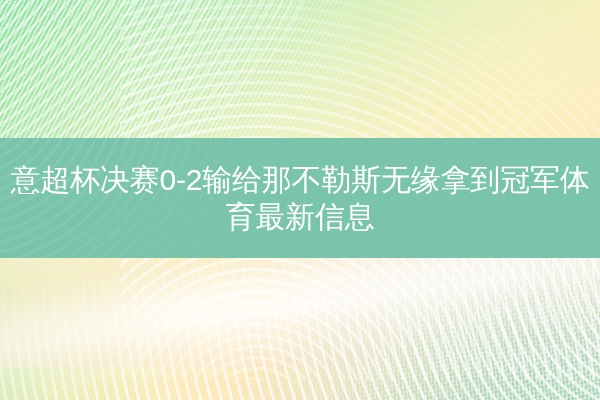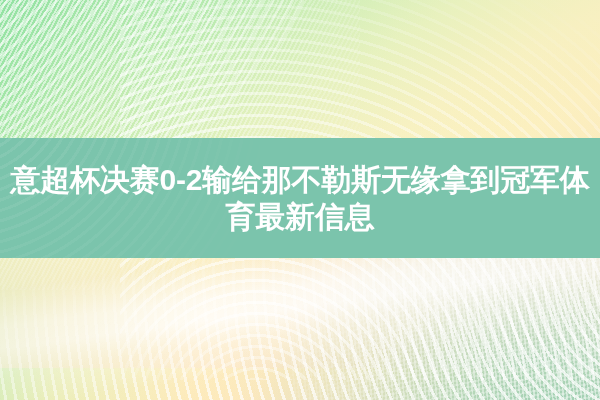--- a/index.html
+++ b/index.html
@@ -254,21 +254,21 @@
   }
   .headline {
     position: relative;
     z-index: 2;
     width: 592px;
     margin: 0;
     padding: 0 4px;
     text-align: center;
     color: #ffffff;
     font-size: 30px;
-    font-weight: 700;
+    font-weight: 400;
     line-height: 37px;
     letter-spacing: -0.2px;
     word-break: break-all;
   }
 </style>
 </head>
 <body>
 
 <div id="stage">
 

